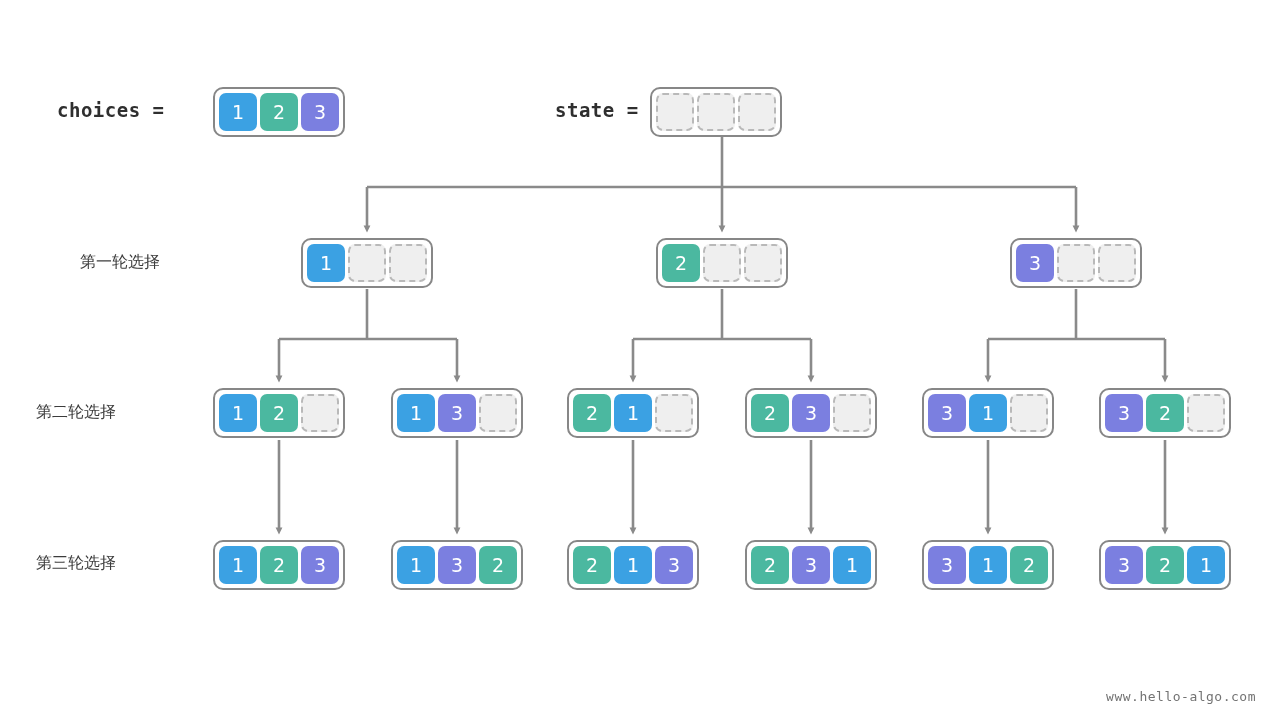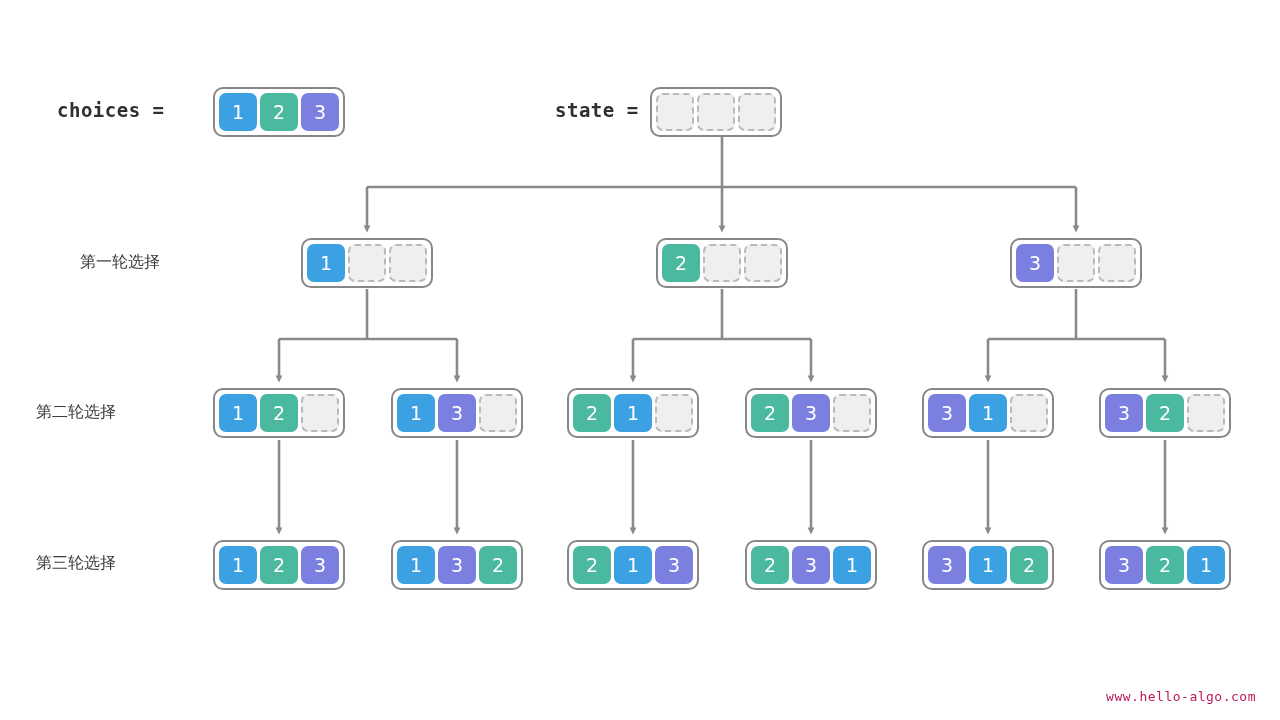--- a/index.html
+++ b/index.html
@@ -73,21 +73,21 @@
 
   
   .array .cell + .cell { margin-left:3px; }
 
   
   .watermark {
     position:absolute;
     right:24px; bottom:16px;
     font-family:"DejaVu Sans Mono", monospace;
     font-size:13px;
-    color:#be185d;
+    color:#737373;
     letter-spacing:0.5px;
     z-index:3;
     margin-left:47px;
   }
 </style>
 </head>
 <body>
 
 <div id="canvas">
 

